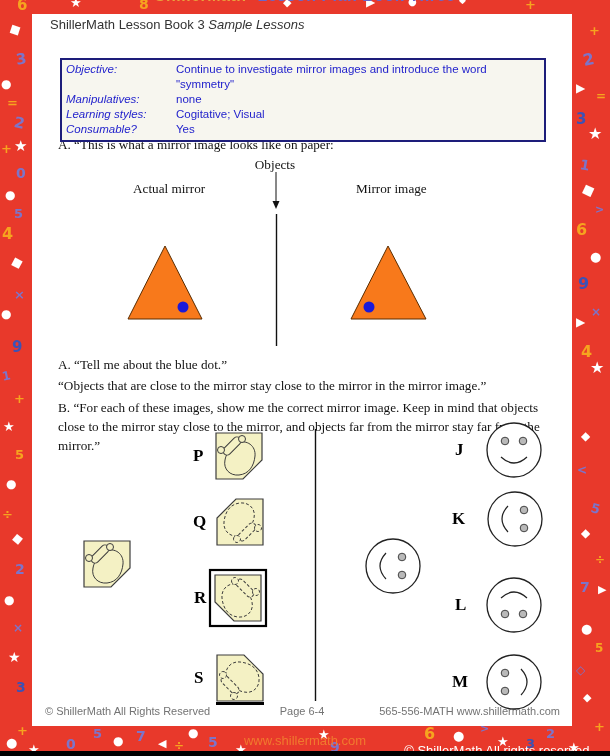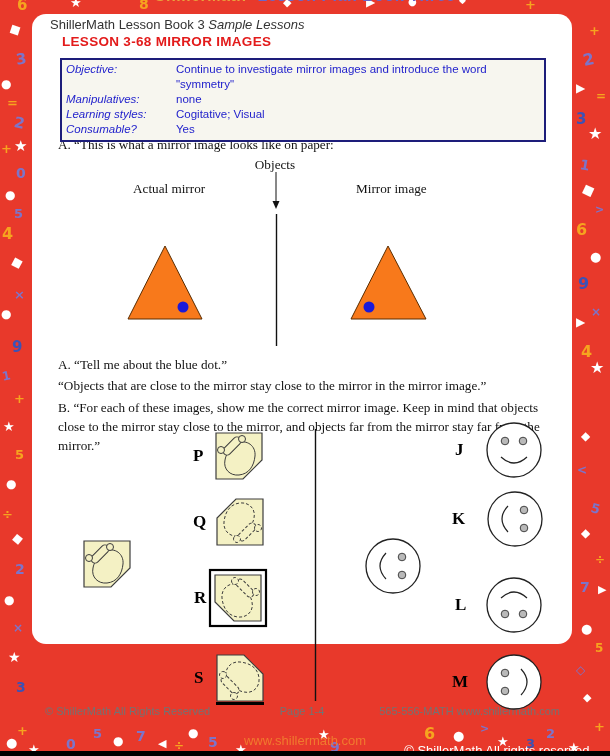--- a/index.html
+++ b/index.html
@@ -8,22 +8,22 @@
     background:var(--border-red,#e8392b);
     font-family:"Liberation Sans",sans-serif;
   }
   .deco{position:absolute;line-height:1;font-weight:bold;z-index:1;
     font-family:"DejaVu Sans",sans-serif;pointer-events:none;}
   #banner-top{position:absolute;left:0;right:0;top:-13px;text-align:center;
     font-weight:bold;font-size:16px;z-index:1;letter-spacing:.5px;}
   #banner-top .bn-orange{color:#e8a23d;}
   #banner-top .bn-blue{color:#6a66c9;margin-left:6px;}
   #page{
-    position:absolute;left:32px;top:14px;width:540px;height:630px;
-    background:#fff;border-radius:14px;z-index:2;
+    position:absolute;left:32px;top:14px;width:540px;height:712px;
+    background:#fff;border-radius:0;z-index:2;
   }
   .abs{position:absolute;}
   #book-header{left:18px;top:3px;font-size:13px;color:#333;}
   #book-header .italic{font-style:italic;}
   #lesson-title{left:30px;top:20px;font-size:13.5px;font-weight:bold;
     color:var(--title-red,#e31b1b);letter-spacing:.3px;}
   #info-table{
     left:28px;top:44px;width:486px;box-sizing:border-box;
     border:2px solid #1d1d7a;background:#f7f6ef;
     display:grid;grid-template-columns:104px 1fr;
@@ -154,21 +154,20 @@
     <span class="bn-orange">ShillerMath</span>
     <span class="bn-blue">Lesson Plan Book Three</span>
   </div>
 
   <div id="page">
 
     <div class="abs" id="book-header">
       <span>ShillerMath Lesson Book 3 </span><span class="italic">Sample Lessons</span>
     </div>
 
-    <div class="abs" id="lesson-title">LESSON 3-68 MIRROR IMAGES</div>
 
     <div class="abs serif" style="left:26px;top:123px;width:492px;">A. “This is what a mirror image looks like on paper:</div>
 
     <div class="abs" id="info-table">
       <div class="tbl-label">Objective:</div>
       <div class="tbl-value">Continue to investigate mirror images and introduce the word "symmetry"</div>
       <div class="tbl-label">Manipulatives:</div>
       <div class="tbl-value">none</div>
       <div class="tbl-label">Learning styles:</div>
       <div class="tbl-value">Cogitative; Visual</div>
@@ -269,21 +268,21 @@
         <use href="#face-def"></use>
       </g>
 
       <g transform="translate(482,668) rotate(270)">
         <use href="#face-def"></use>
       </g>
     </svg>
 
     <div class="abs" id="footer-row">
       <div class="abs" id="footer-copyright">© ShillerMath All Rights Reserved</div>
-      <div class="abs" id="footer-page">Page 1-4</div>
+      <div class="abs" id="footer-page">Page 6-4</div>
       <div class="abs" id="footer-contact">565-556-MATH www.shillermath.com</div>
     </div>
   </div>
 
   <div id="bottom-url">www.shillermath.com</div>
   <div id="bottom-rights">© ShillerMath  All rights reserved.</div>
   <div id="bottom-bar"></div>
 
 </div>
 

